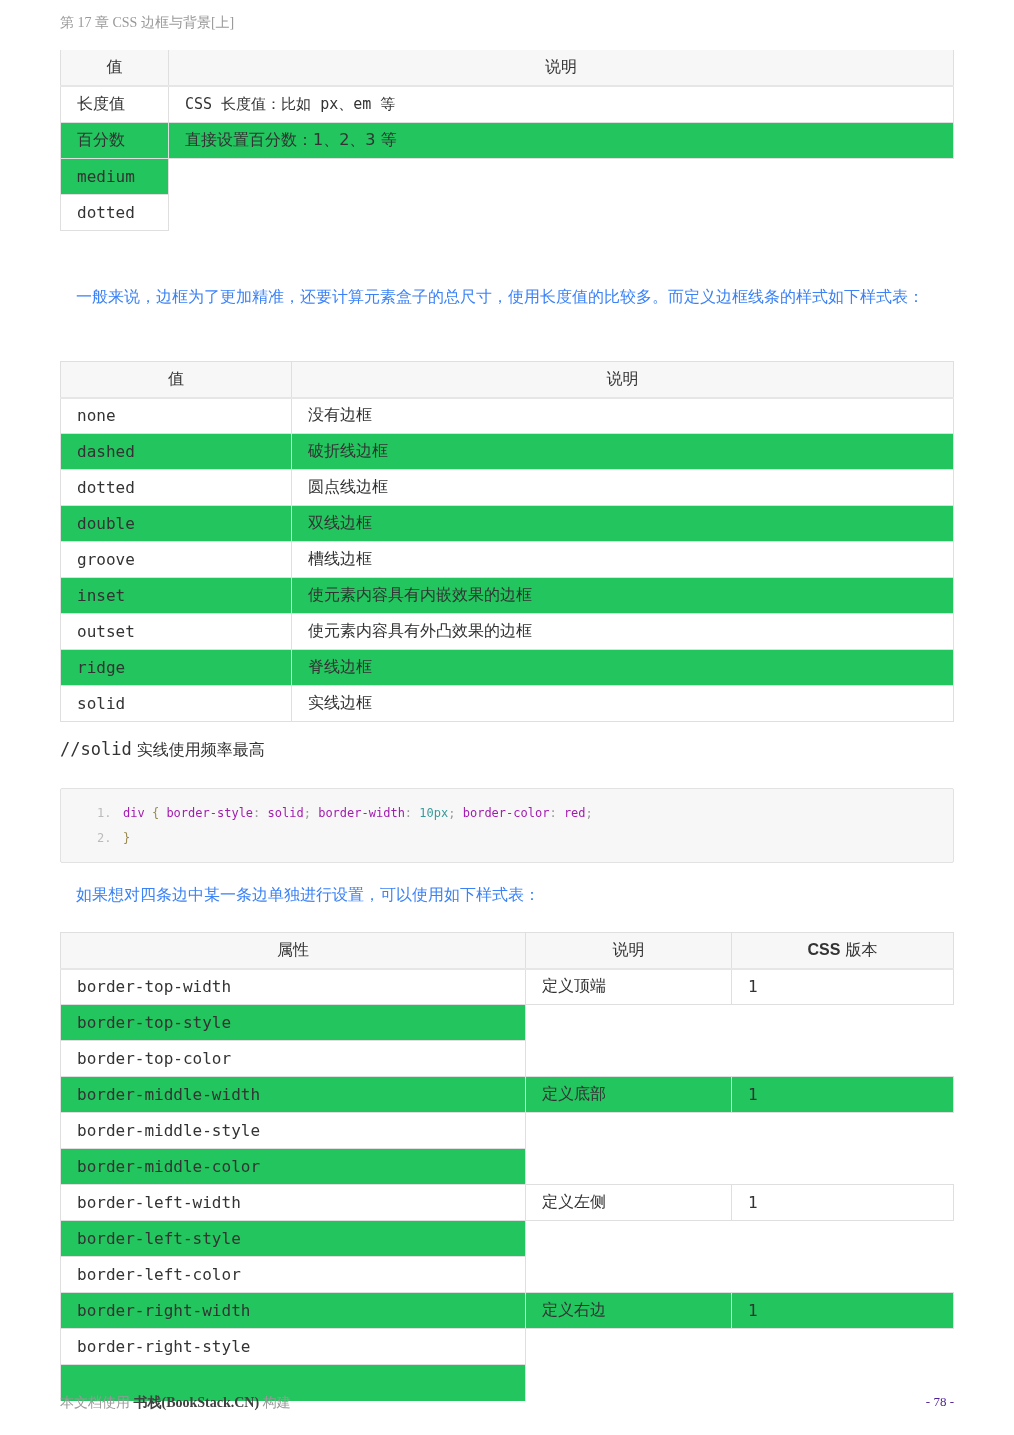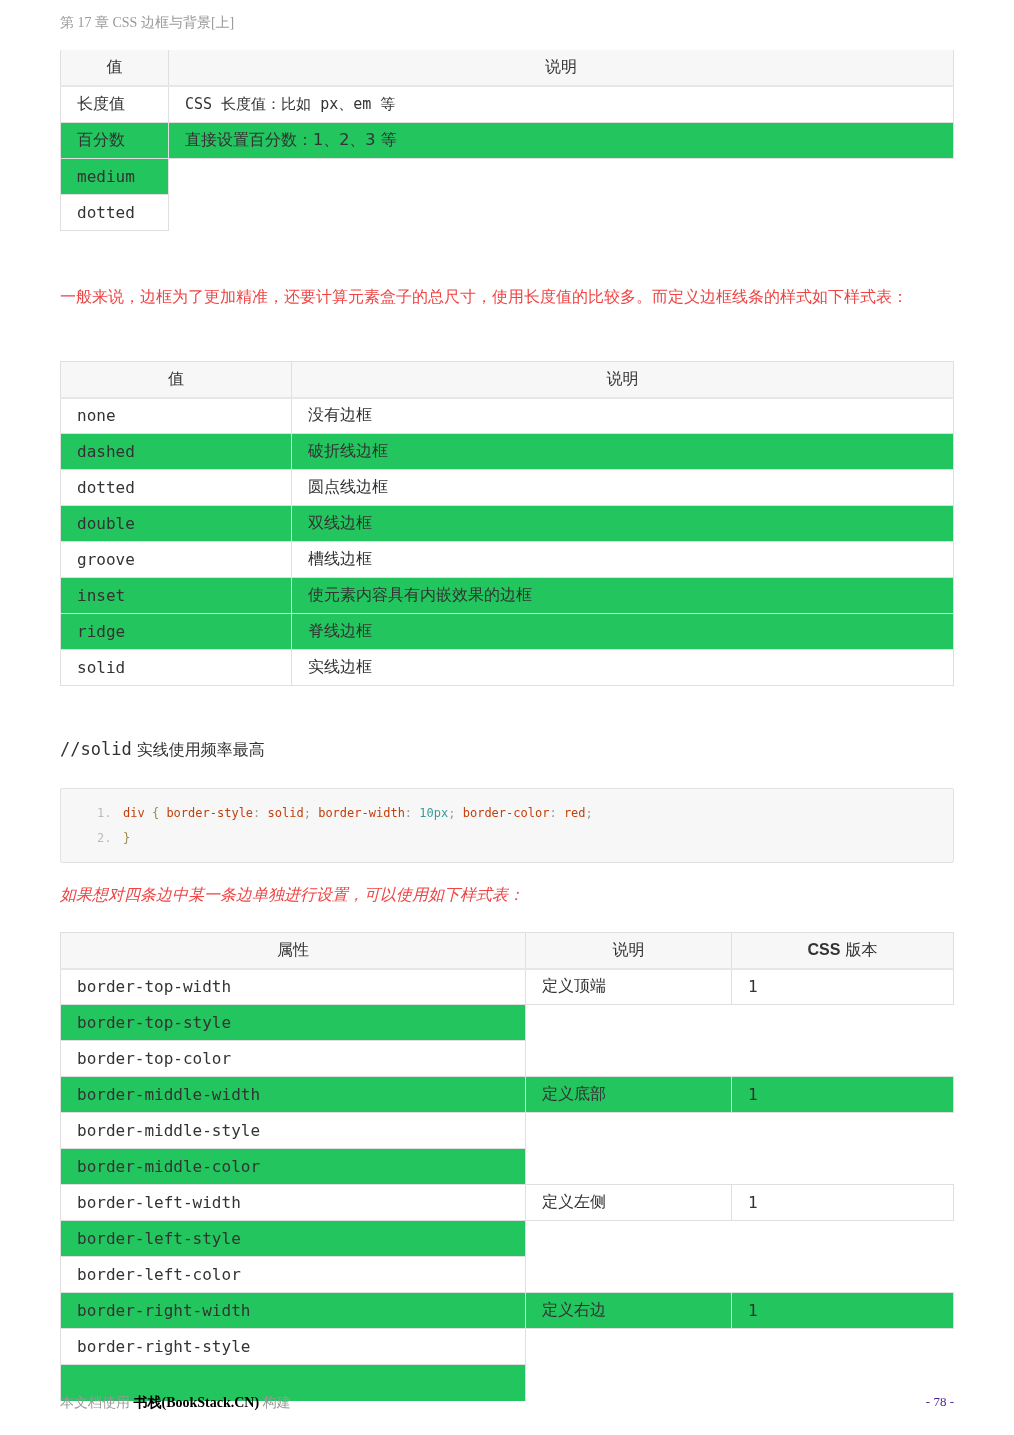--- a/index.html
+++ b/index.html
@@ -1,36 +1,36 @@
 <!DOCTYPE html>
 <html><head>
 <meta charset="utf-8">
 <style>
   * { box-sizing: border-box; margin: 0; padding: 0; }
   html, body { width: 1014px; height: 1435px; background: #ffffff; overflow: hidden; }
   body { position: relative; font-family: "DejaVu Sans", "Liberation Sans", sans-serif; color: #333; }
   .header { position: absolute; left: 60px; top: 14px; font-family: "Liberation Serif", "DejaVu Serif", serif; font-size: 14px; color: #999; }
   .footer-left { position: absolute; left: 60px; top: 1394px; font-family: "Liberation Serif", "DejaVu Serif", serif; font-size: 14px; color: #999; }
-  .footer-left .brand { color: #000000; font-weight: bold; }
+  .footer-left .brand { color: #404040; font-weight: bold; }
   .footer-right { position: absolute; right: 60px; top: 1394px; font-family: "Liberation Serif", "DejaVu Serif", serif; font-size: 13px; color: #4c1d95; }
 
   table.t { position: absolute; left: 60px; border-collapse: collapse; font-size: 16px; }
   table.t td, table.t th { border: 1px solid #dfdfdf; height: 36px; padding: 0 16px; vertical-align: middle; text-align: left; font-weight: normal; }
   table.t th { background: #f7f7f7; text-align: center; color: #333; border-bottom: 2px solid #e6e6e6; }
   table.t tr.even td.c { background: #22c55e; }
   .mono { font-family: "DejaVu Sans Mono", "Liberation Mono", monospace; font-size: 16px; color: #333; }
   td.blank-l { border-top: none !important; border-right: none !important; border-bottom: none !important; background: #fff !important; }
 
-  .para { position: absolute; left: 60px; width: 894px; font-size: 16px; line-height: 28px; color: #ef4444; }
+  .para { position: absolute; left: 76px; width: 894px; font-size: 16px; line-height: 28px; color: #3b82f6; }
   .note { position: absolute; left: 60px; top: 739px; font-size: 16px; color: #333; }
   .note .mono { font-size: 17px; }
 
   .code { position: absolute; left: 60px; top: 788px; width: 894px; height: 75px; background: #f7f7f7; border: 1px solid #e2e2e2; border-radius: 2px; padding: 12px 0 0 36px; font-family: "DejaVu Sans Mono", "Liberation Mono", monospace; font-size: 12px; line-height: 25px; }
   .code .ln { color: #bbb; display: inline-block; width: 26px; }
-  .code .kw { color: #c2410c; text-align: center; }
+  .code .kw { color: #a21caf; text-align: center; }
   .code .pn { color: #999; }
   .code .num { color: #3a9a9a; }
   .code .br { color: #9a8a50; }
 </style>
 </head>
 <body>
 
 <div class="header">第 17 章 CSS 边框与背景[上]</div>
 
 <table class="t" style="top:50px; width:894px;">
@@ -83,20 +83,24 @@
         <td class="c">双线边框</td>
       </tr>
   <tr>
         <td class="c mono">groove</td>
         <td class="c">槽线边框</td>
       </tr>
   <tr class="even">
         <td class="c mono">inset</td>
         <td class="c">使元素内容具有内嵌效果的边框</td>
       </tr>
+  <tr>
+        <td class="c mono">outset</td>
+        <td class="c">使元素内容具有外凸效果的边框</td>
+      </tr>
   <tr class="even">
         <td class="c mono">ridge</td>
         <td class="c">脊线边框</td>
       </tr>
   <tr>
         <td class="c mono">solid</td>
         <td class="c">实线边框</td>
       </tr>
 </tbody>
   </table>
@@ -107,21 +111,21 @@
 
 <div class="code">
   <div>
     <span class="ln">1.</span><span class="kw">div</span> <span class="br">{</span> <span class="kw">border-style</span><span class="pn">:</span> <span class="kw">solid</span><span class="pn">;</span> <span class="kw">border-width</span><span class="pn">:</span> <span class="num">10px</span><span class="pn">;</span> <span class="kw">border-color</span><span class="pn">:</span> <span class="kw">red</span><span class="pn">;</span>
   </div>
   <div>
     <span class="ln">2.</span><span class="br">}</span>
   </div>
 </div>
 
-<div class="para" style="top:881px;font-style:italic;">如果想对四条边中某一条边单独进行设置，可以使用如下样式表：</div>
+<div class="para" style="top:881px;">如果想对四条边中某一条边单独进行设置，可以使用如下样式表：</div>
 
 <table class="t" style="top:932px; width:894px;padding-left:36px;">
   <tbody>
       <tr>
     <th style="width:465px;">属性</th>
     <th style="width:206px;">说明</th>
     <th style="font-weight:normal;"><span style="font-weight:bold; font-family:'Liberation Sans',sans-serif;">CSS</span> <span>版本</span></th>
   </tr>
   <tr>
         <td class="c mono">border-top-width</td>

